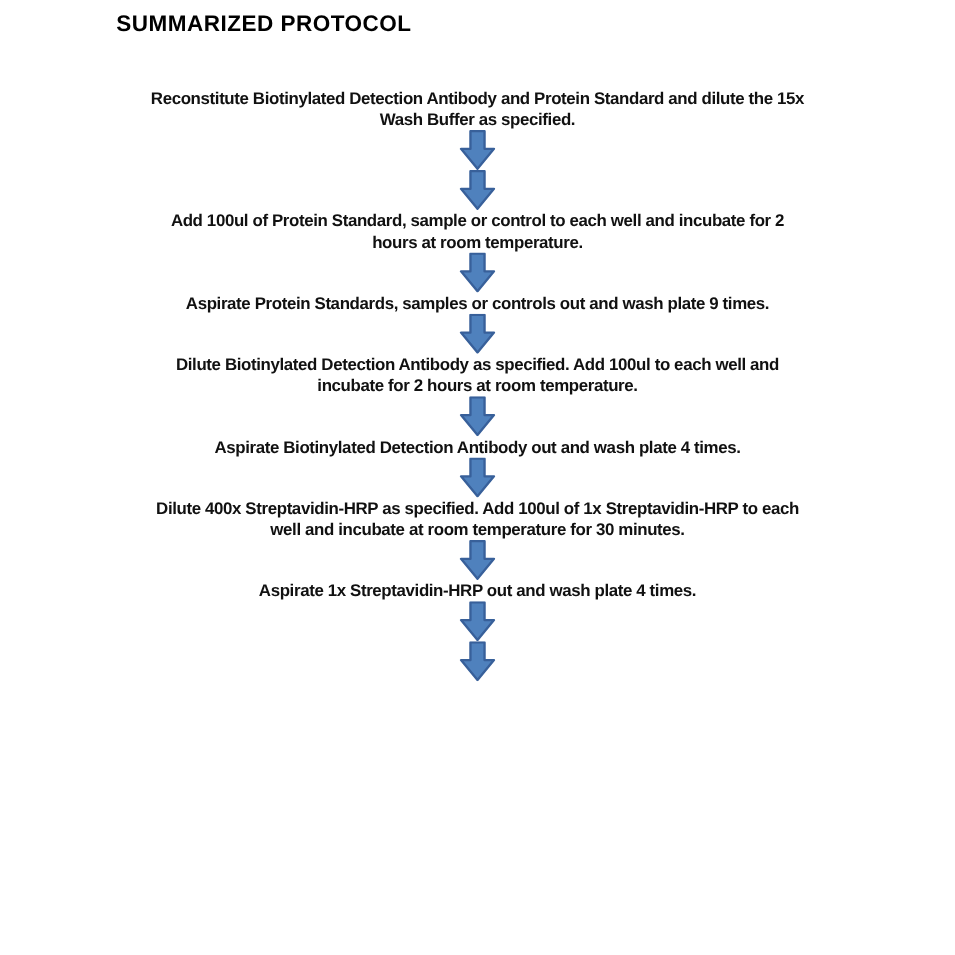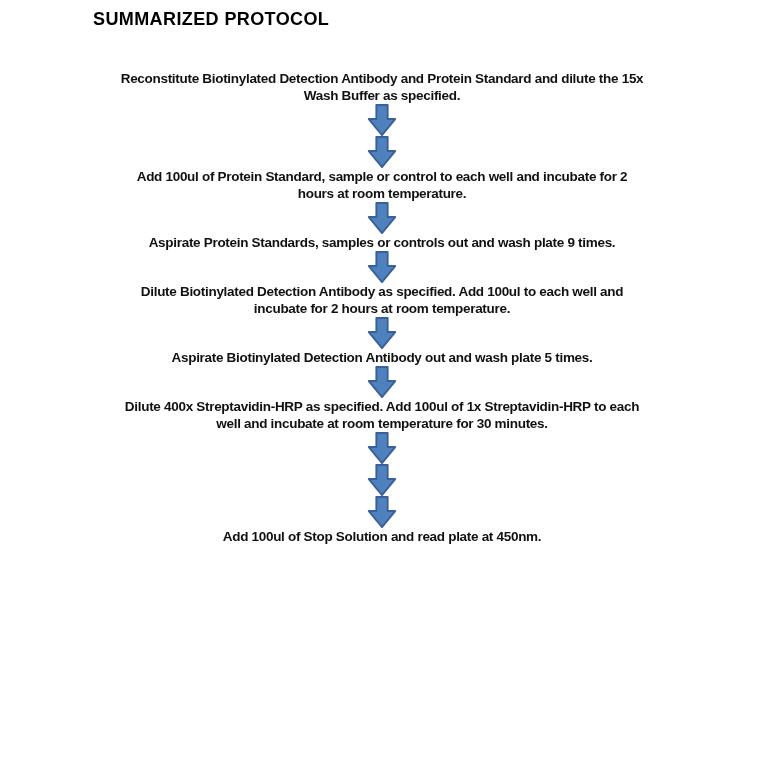--- a/index.html
+++ b/index.html
@@ -94,39 +94,39 @@
         <path d="M 9 1 L 21 1 L 21 16 L 29 16 L 15 33 L 1 16 L 9 16 Z"></path>
       </svg>
 
     <div class="step">Dilute Biotinylated Detection Antibody as specified. Add 100ul to each well and
 incubate for 2 hours at room temperature.</div>
 
     <svg class="arrow" viewBox="0 0 30 34">
         <path d="M 9 1 L 21 1 L 21 16 L 29 16 L 15 33 L 1 16 L 9 16 Z"></path>
       </svg>
 
-    <div class="step">Aspirate Biotinylated Detection Antibody out and wash plate 5 times.</div>
+    <div class="step">Aspirate Biotinylated Detection Antibody out and wash plate 4 times.</div>
 
     <svg class="arrow" viewBox="0 0 30 34">
         <path d="M 9 1 L 21 1 L 21 16 L 29 16 L 15 33 L 1 16 L 9 16 Z"></path>
       </svg>
 
     <div class="step">Dilute 400x Streptavidin-HRP as specified. Add 100ul of 1x Streptavidin-HRP to each
 well and incubate at room temperature for 30 minutes.</div>
 
     <svg class="arrow" viewBox="0 0 30 34">
         <path d="M 9 1 L 21 1 L 21 16 L 29 16 L 15 33 L 1 16 L 9 16 Z"></path>
       </svg>
 
+    <div class="step">Aspirate 1x Streptavidin-HRP out and wash plate 4 times.</div>
 
     <svg class="arrow" viewBox="0 0 30 34">
         <path d="M 9 1 L 21 1 L 21 16 L 29 16 L 15 33 L 1 16 L 9 16 Z"></path>
       </svg>
 
 
     <svg class="arrow" viewBox="0 0 30 34">
         <path d="M 9 1 L 21 1 L 21 16 L 29 16 L 15 33 L 1 16 L 9 16 Z"></path>
       </svg>
 
-    <div class="step">Add 100ul of Stop Solution and read plate at 450nm.</div>
 
   </div>
 </div>
 
 </body></html>

